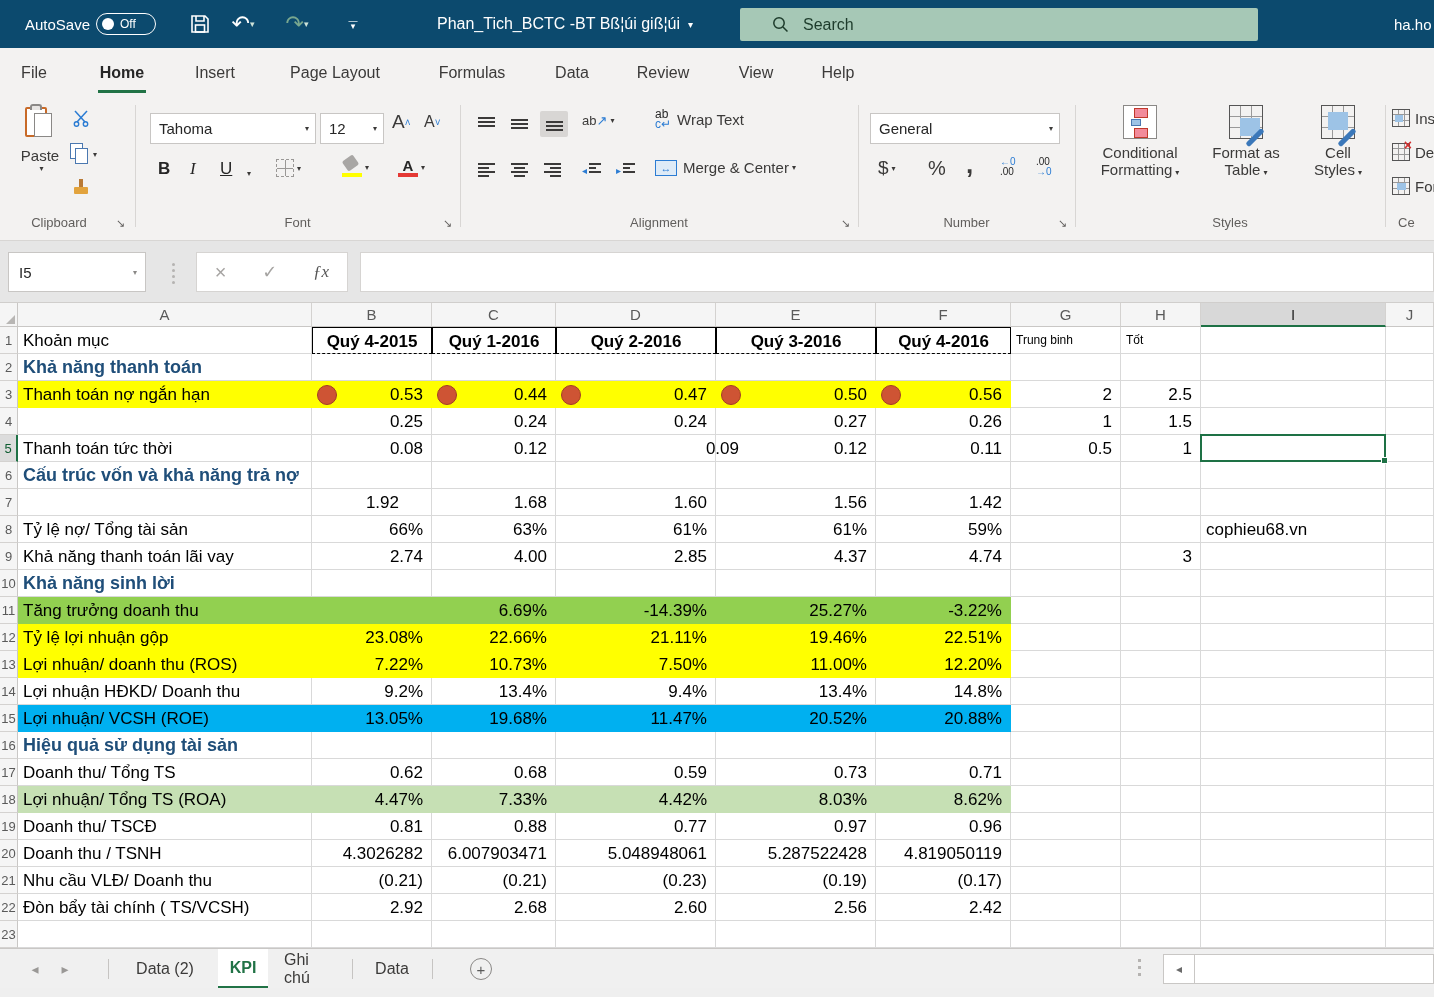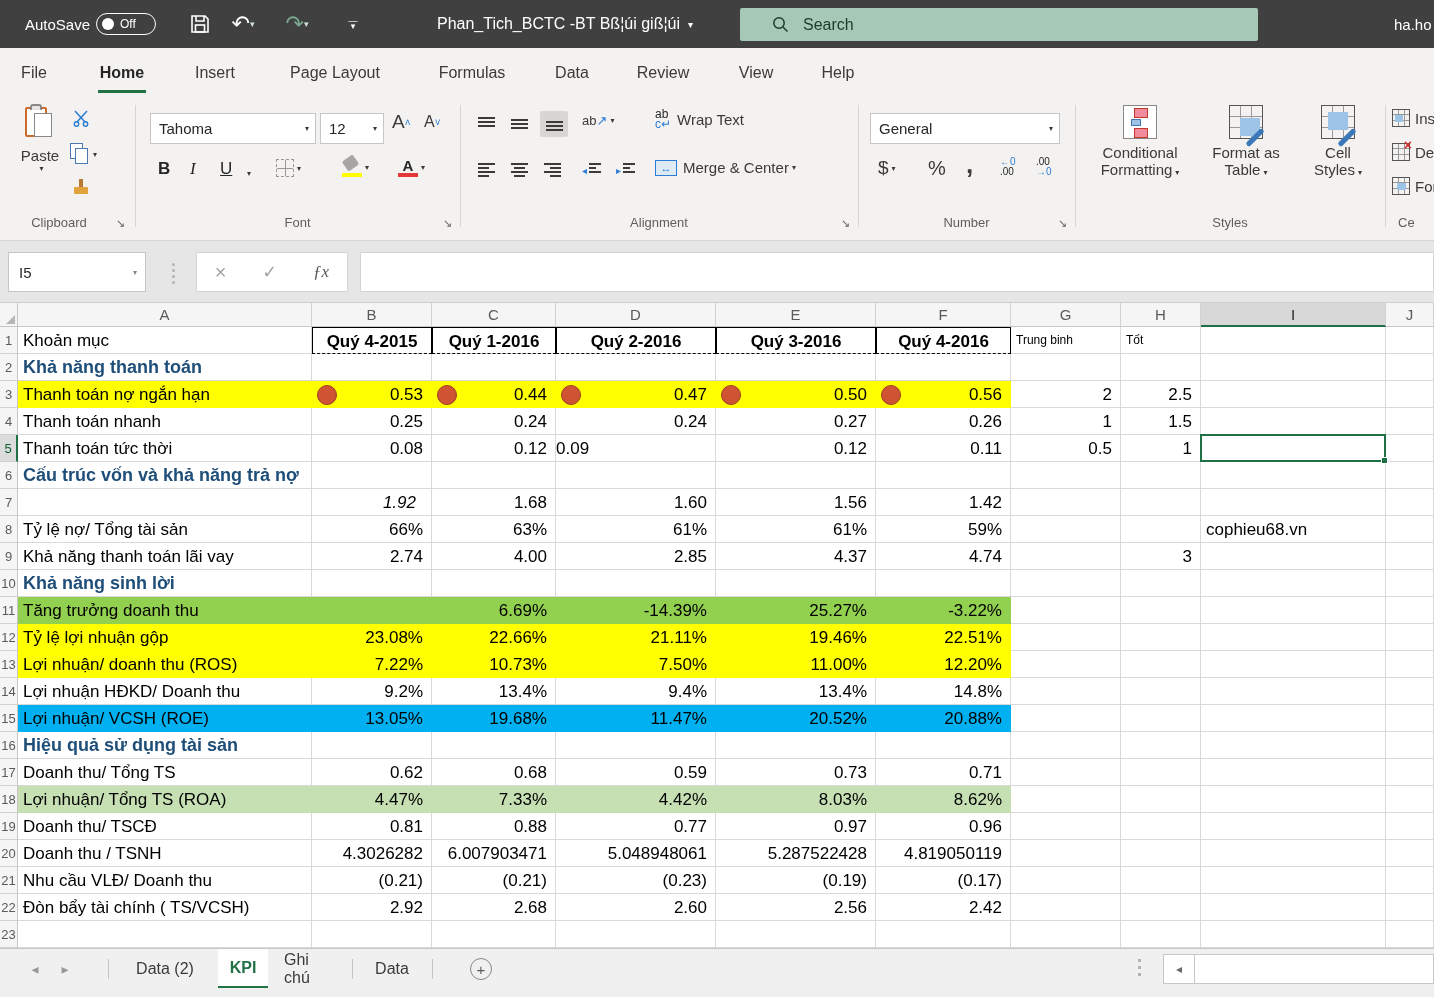--- a/index.html
+++ b/index.html
@@ -1,21 +1,21 @@
 <!DOCTYPE html>
 <html><head>
 <meta charset="utf-8">
 <style>
   * { margin:0; padding:0; box-sizing:border-box; }
   html,body { background:#fff; }
   body { font-family:"Liberation Sans", sans-serif; }
   .screen { position:relative; width:1434px; height:997px; overflow:hidden; background:#fff; }
 
   
-  .titlebar { position:absolute; left:0; top:0; width:1434px; height:48px; background:#404040; color:#fff; }
+  .titlebar { position:absolute; left:0; top:0; width:1434px; height:48px; background:#0c4a6e; color:#fff; }
   .tb-item { position:absolute; top:0; height:48px; display:flex; align-items:center; color:#fff; font-size:15px; }
   .autosave-label { left:25px; }
   .toggle-pill { position:absolute; left:96px; top:13px; width:60px; height:22px; border:1.5px solid #fff; border-radius:11px; display:flex; align-items:center; font-size:12px; color:#fff; }
   .toggle-dot { width:12px; height:12px; border-radius:50%; background:#fff; margin:0 6px 0 5px; }
   .tb-icon { position:absolute; top:0; height:48px; display:flex; align-items:center; justify-content:center; color:#fff; }
   .save-icon { left:186px; width:28px; }
   .undo-icon { left:228px; width:30px; font-size:22px; }
   .redo-icon { left:282px; width:30px; font-size:22px; color:#79a78f; }
   .tb-caret { font-size:9px; color:#cfe3d8; }
   .qat-custom { left:340px; width:26px; flex-direction:column; font-size:9px; line-height:5px; }
@@ -508,21 +508,20 @@
       <div class="cell gl" style="left: 18px; top: 105px; width: 294px; height: 27px;"></div>
       <div class="cell gl" style="left: 312px; top: 105px; width: 120px; height: 27px;"></div>
       <div class="cell gl" style="left: 432px; top: 105px; width: 124px; height: 27px;"></div>
       <div class="cell gl" style="left: 556px; top: 105px; width: 160px; height: 27px;"></div>
       <div class="cell gl" style="left: 716px; top: 105px; width: 160px; height: 27px;"></div>
       <div class="cell gl" style="left: 876px; top: 105px; width: 135px; height: 27px;"></div>
       <div class="cell gl" style="left: 1011px; top: 105px; width: 110px; height: 27px;"></div>
       <div class="cell gl" style="left: 1121px; top: 105px; width: 80px; height: 27px;"></div>
       <div class="cell gl" style="left: 1201px; top: 105px; width: 185px; height: 27px;"></div>
       <div class="cell gl" style="left: 1386px; top: 105px; width: 48px; height: 27px;"></div>
-      <div class="ctext" style="left: 18px; top: 105px; width: 294px; height: 27px; line-height: 27px; text-align: left; padding: 0px 0px 0px 5px;">Thanh toán nhanh</div>
       <div class="ctext" style="left: 312px; top: 105px; width: 120px; height: 27px; line-height: 27px; text-align: right; padding: 0px 9px 0px 0px;">0.25</div>
       <div class="ctext" style="left: 432px; top: 105px; width: 124px; height: 27px; line-height: 27px; text-align: right; padding: 0px 9px 0px 0px;">0.24</div>
       <div class="ctext" style="left: 556px; top: 105px; width: 160px; height: 27px; line-height: 27px; text-align: right; padding: 0px 9px 0px 0px;">0.24</div>
       <div class="ctext" style="left: 716px; top: 105px; width: 160px; height: 27px; line-height: 27px; text-align: right; padding: 0px 9px 0px 0px;">0.27</div>
       <div class="ctext" style="left: 876px; top: 105px; width: 135px; height: 27px; line-height: 27px; text-align: right; padding: 0px 9px 0px 0px;">0.26</div>
       <div class="ctext" style="left: 1011px; top: 105px; width: 110px; height: 27px; line-height: 27px; text-align: right; padding: 0px 9px 0px 0px;">1</div>
       <div class="ctext" style="left: 1121px; top: 105px; width: 80px; height: 27px; line-height: 27px; text-align: right; padding: 0px 9px 0px 0px;">1.5</div>
       <div class="rowhdr sel" style="left: 0px; top: 132px; width: 18px; height: 27px;">5</div>
       <div class="cell gl" style="left: 18px; top: 132px; width: 294px; height: 27px;"></div>
       <div class="cell gl" style="left: 312px; top: 132px; width: 120px; height: 27px;"></div>
@@ -530,21 +529,21 @@
       <div class="cell gl" style="left: 556px; top: 132px; width: 160px; height: 27px;"></div>
       <div class="cell gl" style="left: 716px; top: 132px; width: 160px; height: 27px;"></div>
       <div class="cell gl" style="left: 876px; top: 132px; width: 135px; height: 27px;"></div>
       <div class="cell gl" style="left: 1011px; top: 132px; width: 110px; height: 27px;"></div>
       <div class="cell gl" style="left: 1121px; top: 132px; width: 80px; height: 27px;"></div>
       <div class="cell gl" style="left: 1201px; top: 132px; width: 185px; height: 27px;"></div>
       <div class="cell gl" style="left: 1386px; top: 132px; width: 48px; height: 27px;"></div>
       <div class="ctext" style="left: 18px; top: 132px; width: 294px; height: 27px; line-height: 27px; text-align: left; padding: 0px 0px 0px 5px;">Thanh toán tức thời</div>
       <div class="ctext" style="left: 312px; top: 132px; width: 120px; height: 27px; line-height: 27px; text-align: right; padding: 0px 9px 0px 0px;">0.08</div>
       <div class="ctext" style="left: 432px; top: 132px; width: 124px; height: 27px; line-height: 27px; text-align: right; padding: 0px 9px 0px 0px;">0.12</div>
-      <div class="ctext" style="left: 556px; top: 132px; width: 160px; height: 27px; line-height: 27px; text-align: left; padding: 0px 9px 0px 0px;">0.09</div>
+      <div class="ctext" style="left: 588px; top: 132px; width: 160px; height: 27px; line-height: 27px; text-align: right; padding: 0px 9px 0px 0px;">0.09</div>
       <div class="ctext" style="left: 716px; top: 132px; width: 160px; height: 27px; line-height: 27px; text-align: right; padding: 0px 9px 0px 0px;">0.12</div>
       <div class="ctext" style="left: 876px; top: 132px; width: 135px; height: 27px; line-height: 27px; text-align: right; padding: 0px 9px 0px 0px;">0.11</div>
       <div class="ctext" style="left: 1011px; top: 132px; width: 110px; height: 27px; line-height: 27px; text-align: right; padding: 0px 9px 0px 0px;">0.5</div>
       <div class="ctext" style="left: 1121px; top: 132px; width: 80px; height: 27px; line-height: 27px; text-align: right; padding: 0px 9px 0px 0px;">1</div>
       <div class="rowhdr" style="left: 0px; top: 159px; width: 18px; height: 27px;">6</div>
       <div class="cell gl" style="left: 18px; top: 159px; width: 294px; height: 27px;"></div>
       <div class="cell gl" style="left: 312px; top: 159px; width: 120px; height: 27px;"></div>
       <div class="cell gl" style="left: 432px; top: 159px; width: 124px; height: 27px;"></div>
       <div class="cell gl" style="left: 556px; top: 159px; width: 160px; height: 27px;"></div>
       <div class="cell gl" style="left: 716px; top: 159px; width: 160px; height: 27px;"></div>
@@ -558,21 +557,21 @@
       <div class="cell gl" style="left: 18px; top: 186px; width: 294px; height: 27px;"></div>
       <div class="cell gl" style="left: 312px; top: 186px; width: 120px; height: 27px;"></div>
       <div class="cell gl" style="left: 432px; top: 186px; width: 124px; height: 27px;"></div>
       <div class="cell gl" style="left: 556px; top: 186px; width: 160px; height: 27px;"></div>
       <div class="cell gl" style="left: 716px; top: 186px; width: 160px; height: 27px;"></div>
       <div class="cell gl" style="left: 876px; top: 186px; width: 135px; height: 27px;"></div>
       <div class="cell gl" style="left: 1011px; top: 186px; width: 110px; height: 27px;"></div>
       <div class="cell gl" style="left: 1121px; top: 186px; width: 80px; height: 27px;"></div>
       <div class="cell gl" style="left: 1201px; top: 186px; width: 185px; height: 27px;"></div>
       <div class="cell gl" style="left: 1386px; top: 186px; width: 48px; height: 27px;"></div>
-      <div class="ctext" style="left: 312px; top: 186px; width: 120px; height: 27px; line-height: 27px; text-align: right; padding: 0px 16px 0px 0px; font-style: italic;">1.92</div>
+      <div class="ctext" style="left: 295px; top: 186px; width: 120px; height: 27px; line-height: 27px; text-align: right; padding: 0px 16px 0px 0px;">1.92</div>
       <div class="ctext" style="left: 432px; top: 186px; width: 124px; height: 27px; line-height: 27px; text-align: right; padding: 0px 9px 0px 0px;">1.68</div>
       <div class="ctext" style="left: 556px; top: 186px; width: 160px; height: 27px; line-height: 27px; text-align: right; padding: 0px 9px 0px 0px;">1.60</div>
       <div class="ctext" style="left: 716px; top: 186px; width: 160px; height: 27px; line-height: 27px; text-align: right; padding: 0px 9px 0px 0px;">1.56</div>
       <div class="ctext" style="left: 876px; top: 186px; width: 135px; height: 27px; line-height: 27px; text-align: right; padding: 0px 9px 0px 0px;">1.42</div>
       <div class="rowhdr" style="left: 0px; top: 213px; width: 18px; height: 27px;">8</div>
       <div class="cell gl" style="left: 18px; top: 213px; width: 294px; height: 27px;"></div>
       <div class="cell gl" style="left: 312px; top: 213px; width: 120px; height: 27px;"></div>
       <div class="cell gl" style="left: 432px; top: 213px; width: 124px; height: 27px;"></div>
       <div class="cell gl" style="left: 556px; top: 213px; width: 160px; height: 27px;"></div>
       <div class="cell gl" style="left: 716px; top: 213px; width: 160px; height: 27px;"></div>

